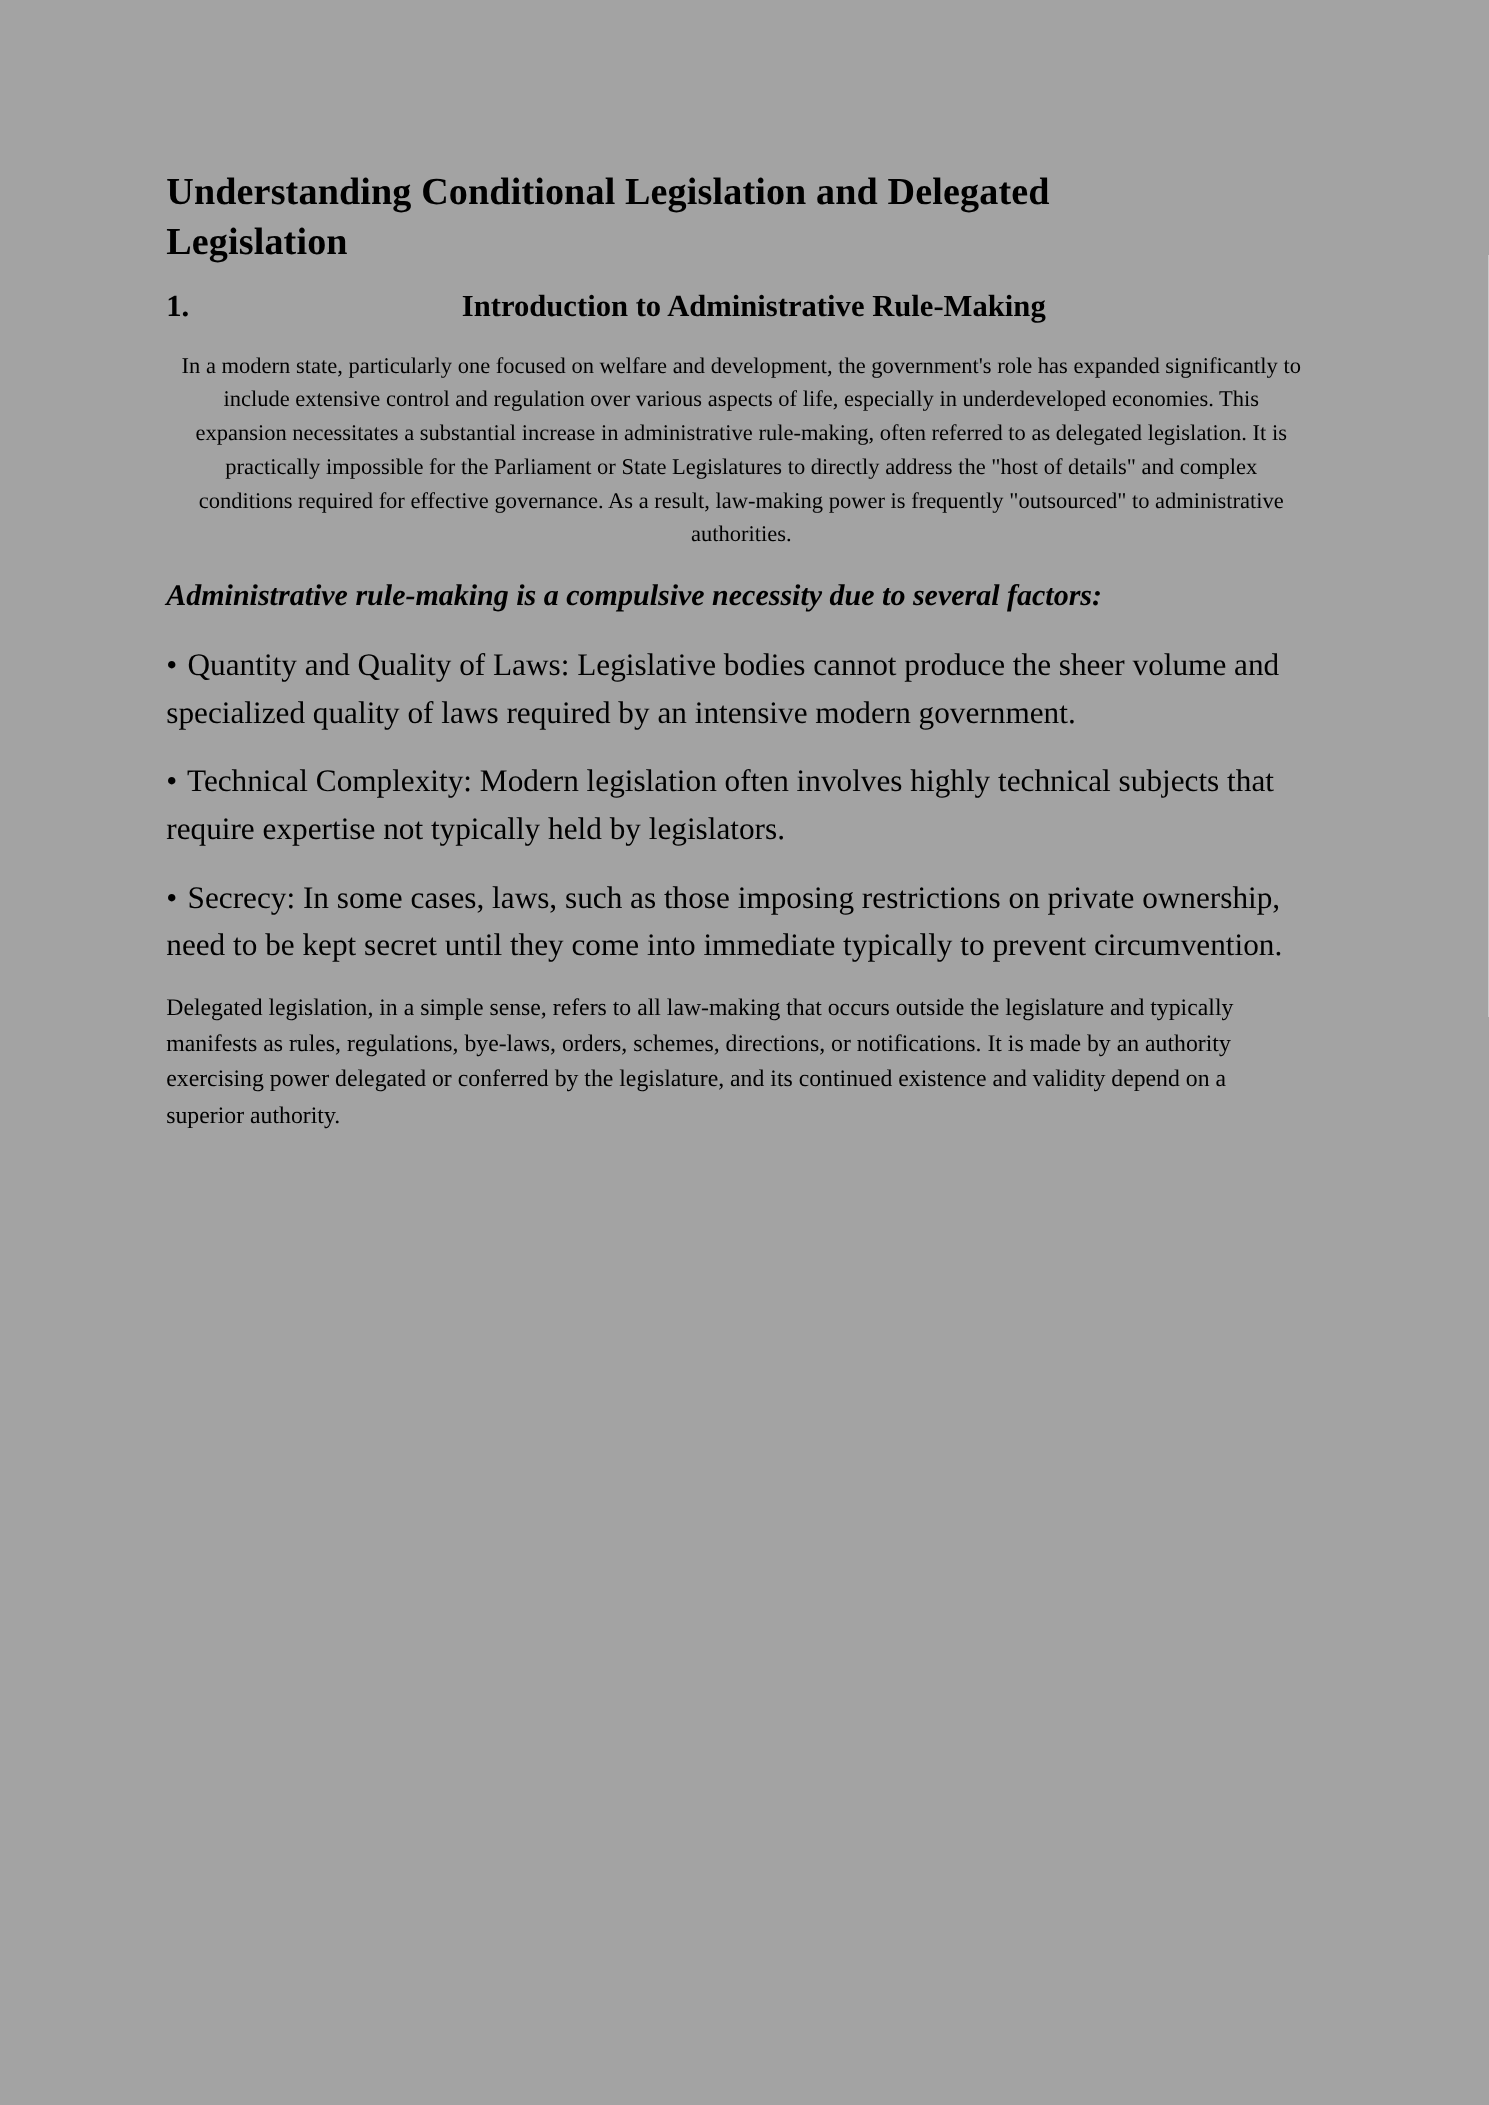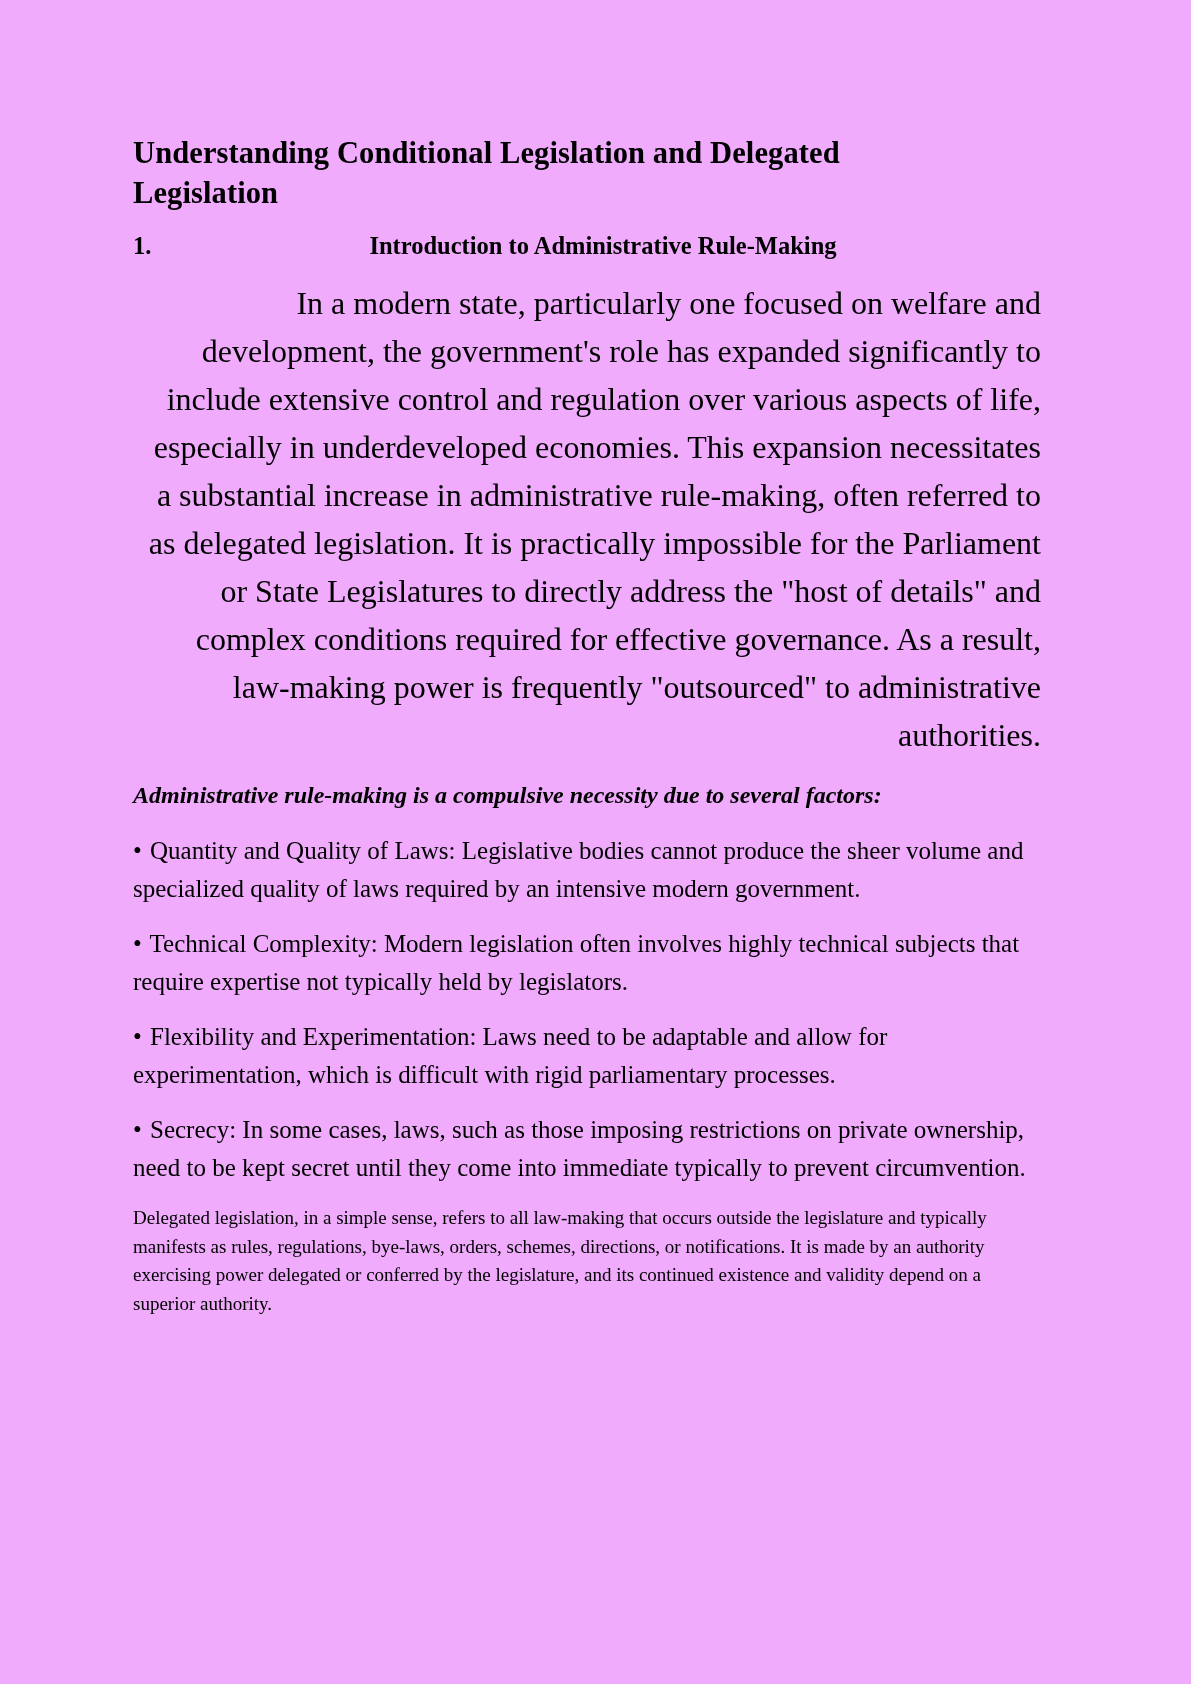--- a/index.html
+++ b/index.html
@@ -11,21 +11,21 @@
     width: 1191px;
     height: 1684px;
     font-family: "Liberation Serif", "DejaVu Serif", serif;
     color: #000000;
     -webkit-font-smoothing: antialiased;
   }
   .page {
     position: relative;
     width: 1191px;
     height: 1684px;
-    background: #f0abfc;
+    background: #a3a3a3;
     box-sizing: border-box;
     padding: 133px 150px 0 133px;
   }
   .doc-title {
     font-size: 30.5px;
     font-weight: bold;
     line-height: 1.32;
     margin: 0 0 16px 0;
     letter-spacing: 0.1px;
     max-width: 830px;
@@ -40,24 +40,24 @@
   }
   .section-heading .num {
     width: 32px;
     flex: 0 0 32px;
   }
   .section-heading .htext {
     flex: 1 1 auto;
     text-align: center;
   }
   p.body-par {
-    font-size: 32px;
+    font-size: 18px;
     line-height: 1.5;
     margin: 0 0 18px 12px;
-    text-align: right;
+    text-align: center;
     max-width: 910px;
   }
   p.lead-in {
     font-size: 24px;
     font-weight: bold;
     font-style: italic;
     line-height: 1.5;
     margin: 0 0 19px 0;
     max-width: 870px;
   }
@@ -96,24 +96,20 @@
   <p class="bullet-par">
     <span class="bullet-mark">•</span>
     <span>Quantity and Quality of Laws: Legislative bodies cannot produce the sheer volume and specialized quality of laws required by an intensive modern government.</span>
   </p>
 
   <p class="bullet-par">
     <span class="bullet-mark">•</span>
     <span>Technical Complexity: Modern legislation often involves highly technical subjects that require expertise not typically held by legislators.</span>
   </p>
 
-  <p class="bullet-par">
-    <span class="bullet-mark">•</span>
-    <span>Flexibility and Experimentation: Laws need to be adaptable and allow for experimentation, which is difficult with rigid parliamentary processes.</span>
-  </p>
 
 
   <p class="bullet-par">
     <span class="bullet-mark">•</span>
     <span>Secrecy: In some cases, laws, such as those imposing restrictions on private ownership, need to be kept secret until they come into immediate typically to prevent circumvention.</span>
   </p>
 
   <p class="final-par">Delegated legislation, in a simple sense, refers to all law-making that occurs outside the legislature and typically manifests as rules, regulations, bye-laws, orders, schemes, directions, or notifications. It is made by an authority exercising power delegated or conferred by the legislature, and its continued existence and validity depend on a superior authority.</p>
 
 </div>

